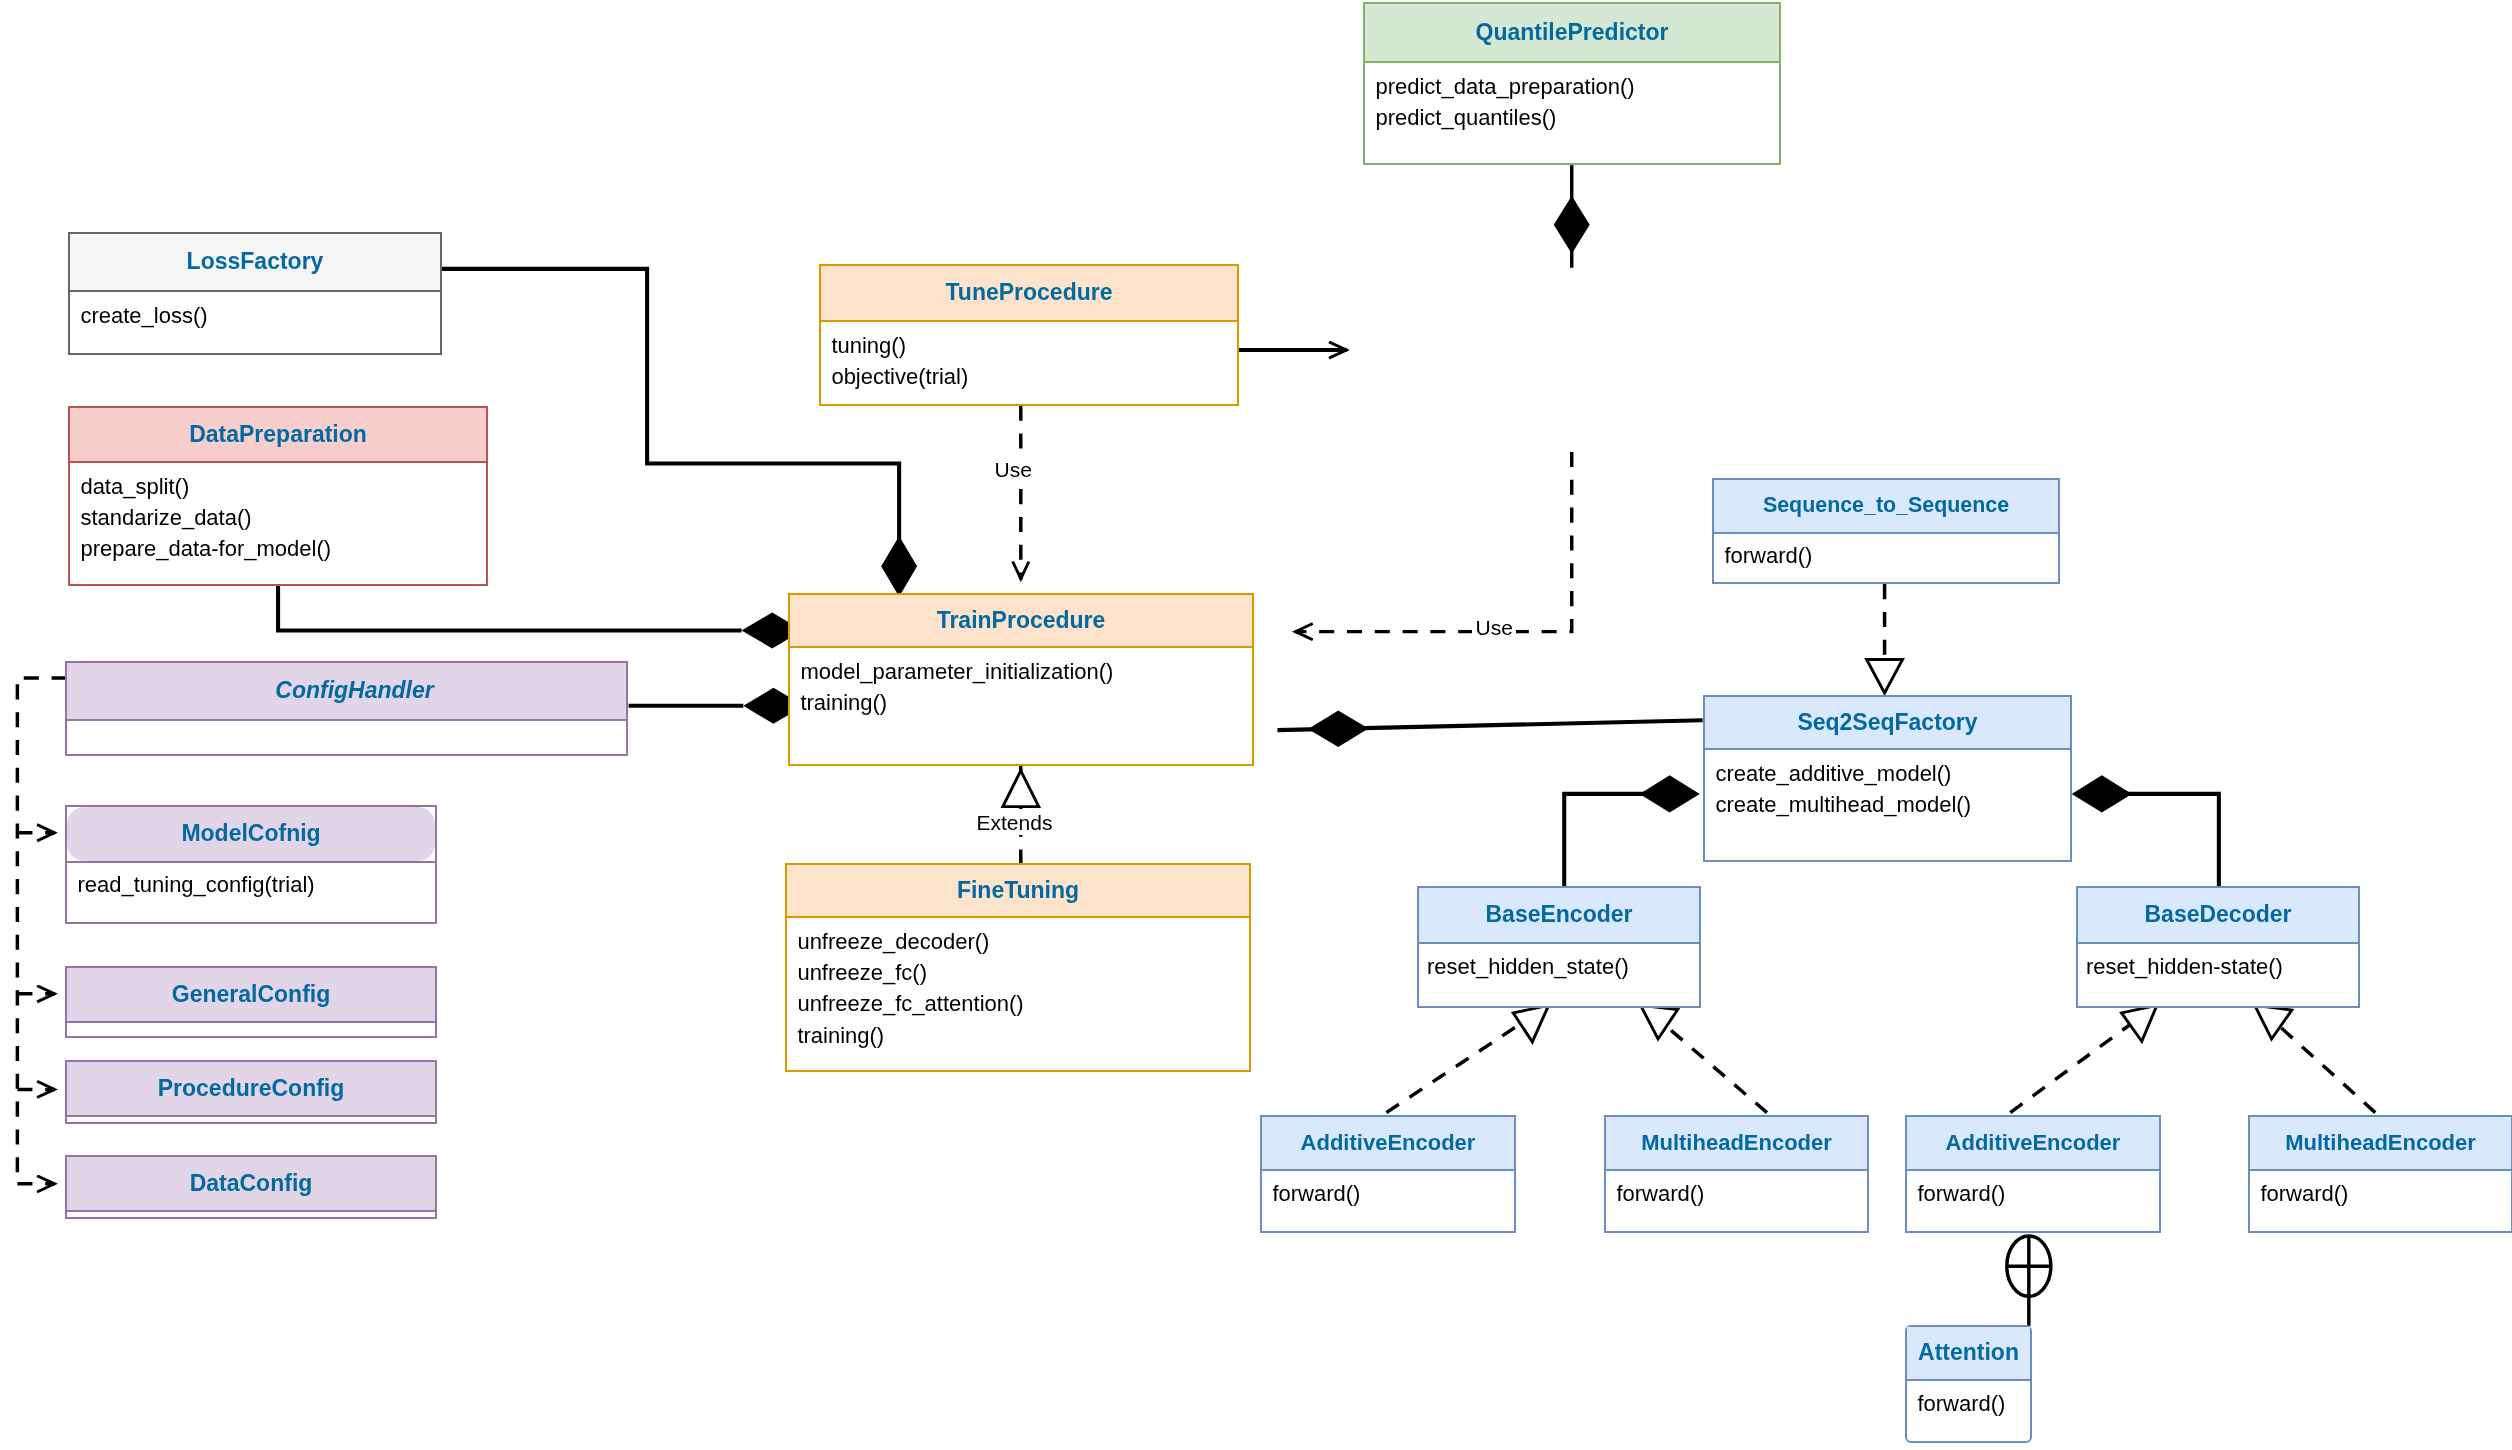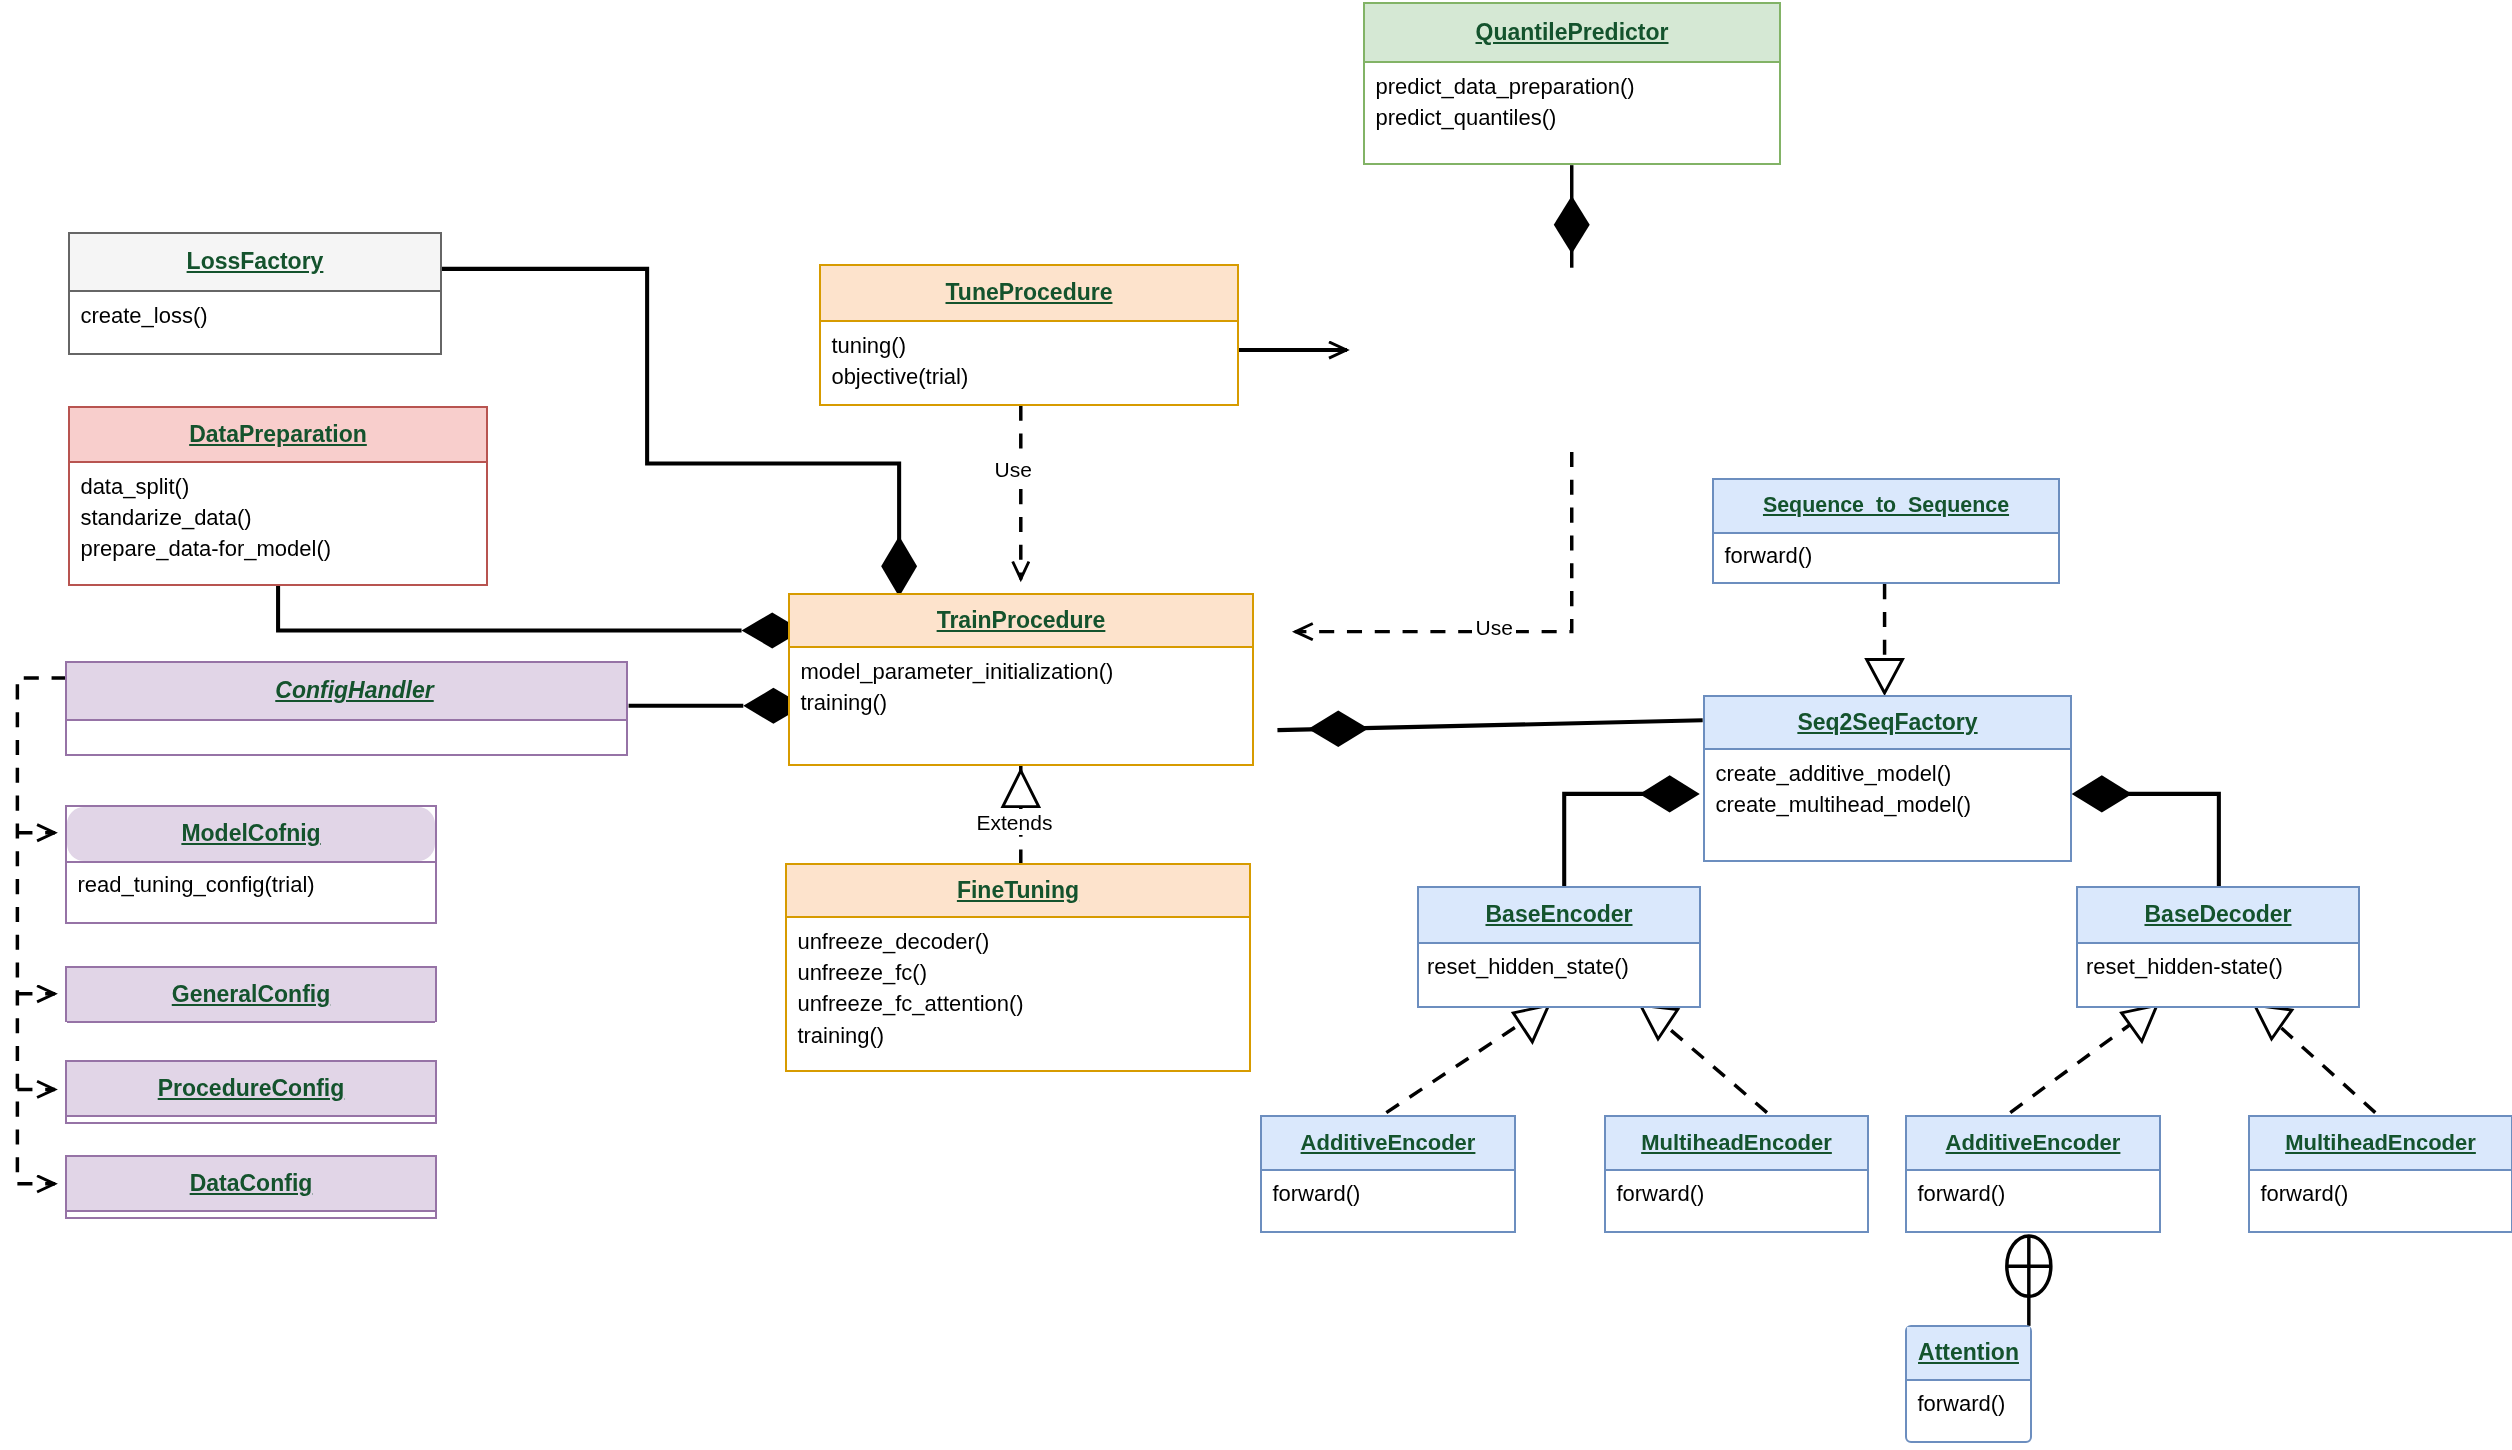--- a/index.html
+++ b/index.html
@@ -27,26 +27,25 @@
     position: absolute;
     box-sizing: border-box;
     border: 2.9px solid #000;
     background: #ffffff;
   }
   .uml .hdr {
     box-sizing: border-box;
     text-align: center;
     font-weight: bold;
     font-size: 23px;
-    color: #14532d;
+    color: #0369a1;
     line-height: 1.1;
     display: flex;
     align-items: center;
     justify-content: center;
-    text-decoration: underline;
   }
   .uml .hdr.abstract {
     font-style: italic;
     padding-left: 16px;
   }
   .uml .body {
     box-sizing: border-box;
     border-top: 2.9px solid #000;
     padding: 8px 10.4px 5.8px 10.4px;
     font-size: 22px;
@@ -291,21 +290,21 @@
     </div>
   </div>
 
   <div class="uml t-blue" style="left:2076px; top:886px; width:284px; height:122px;">
     <div class="hdr" style="height:54px;">BaseDecoder</div>
     <div class="body" style="padding-top:7px; padding-left:8px;">
       <div class="meth">reset_hidden-state()</div>
     </div>
   </div>
 
-  <div class="uml t-purple" style="left:65px; top:966px; width:372px; height:56px;">
+  <div class="uml t-purple" style="left:65px; top:966px; width:372px; height:72px;">
     <div class="hdr" style="height:53px;">GeneralConfig</div>
     <div class="body empty"></div>
   </div>
 
   <div class="uml t-purple" style="left:65px; top:1060px; width:372px; height:64px;">
     <div class="hdr" style="height:53px;">ProcedureConfig</div>
     <div class="body empty"></div>
   </div>
 
   <div class="uml t-purple" style="left:65px; top:1155px; width:372px; height:64px;">

